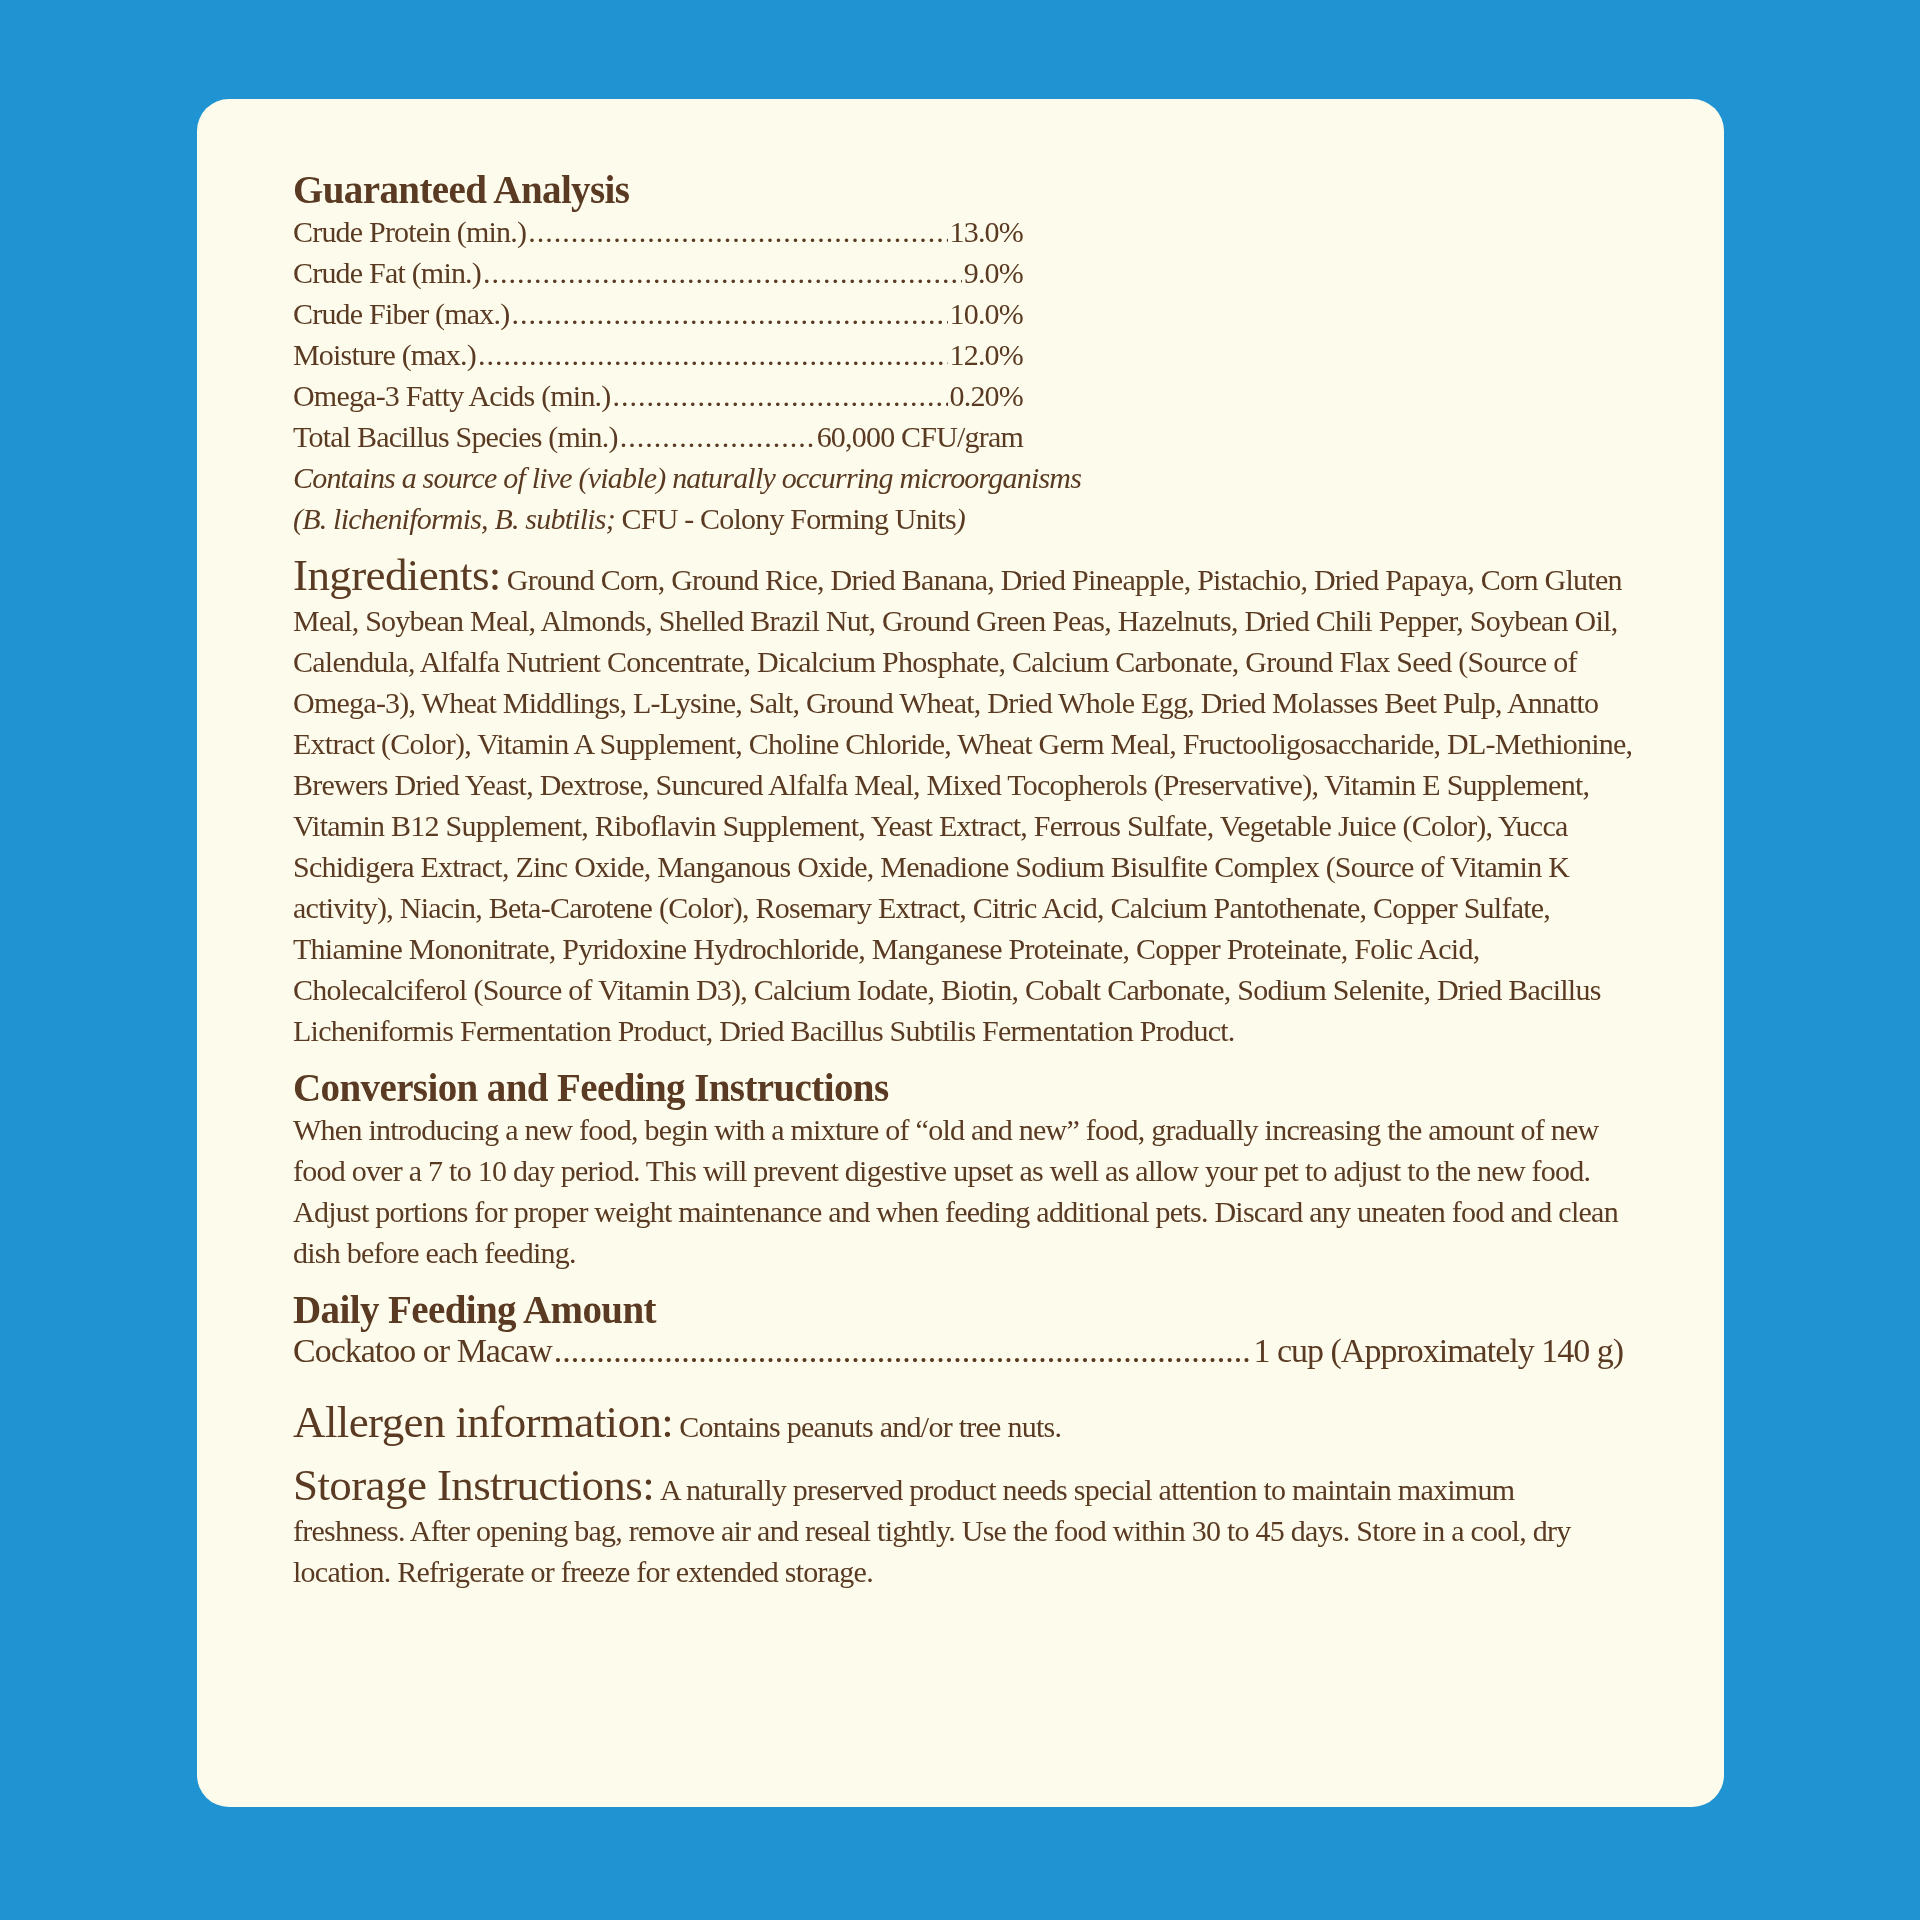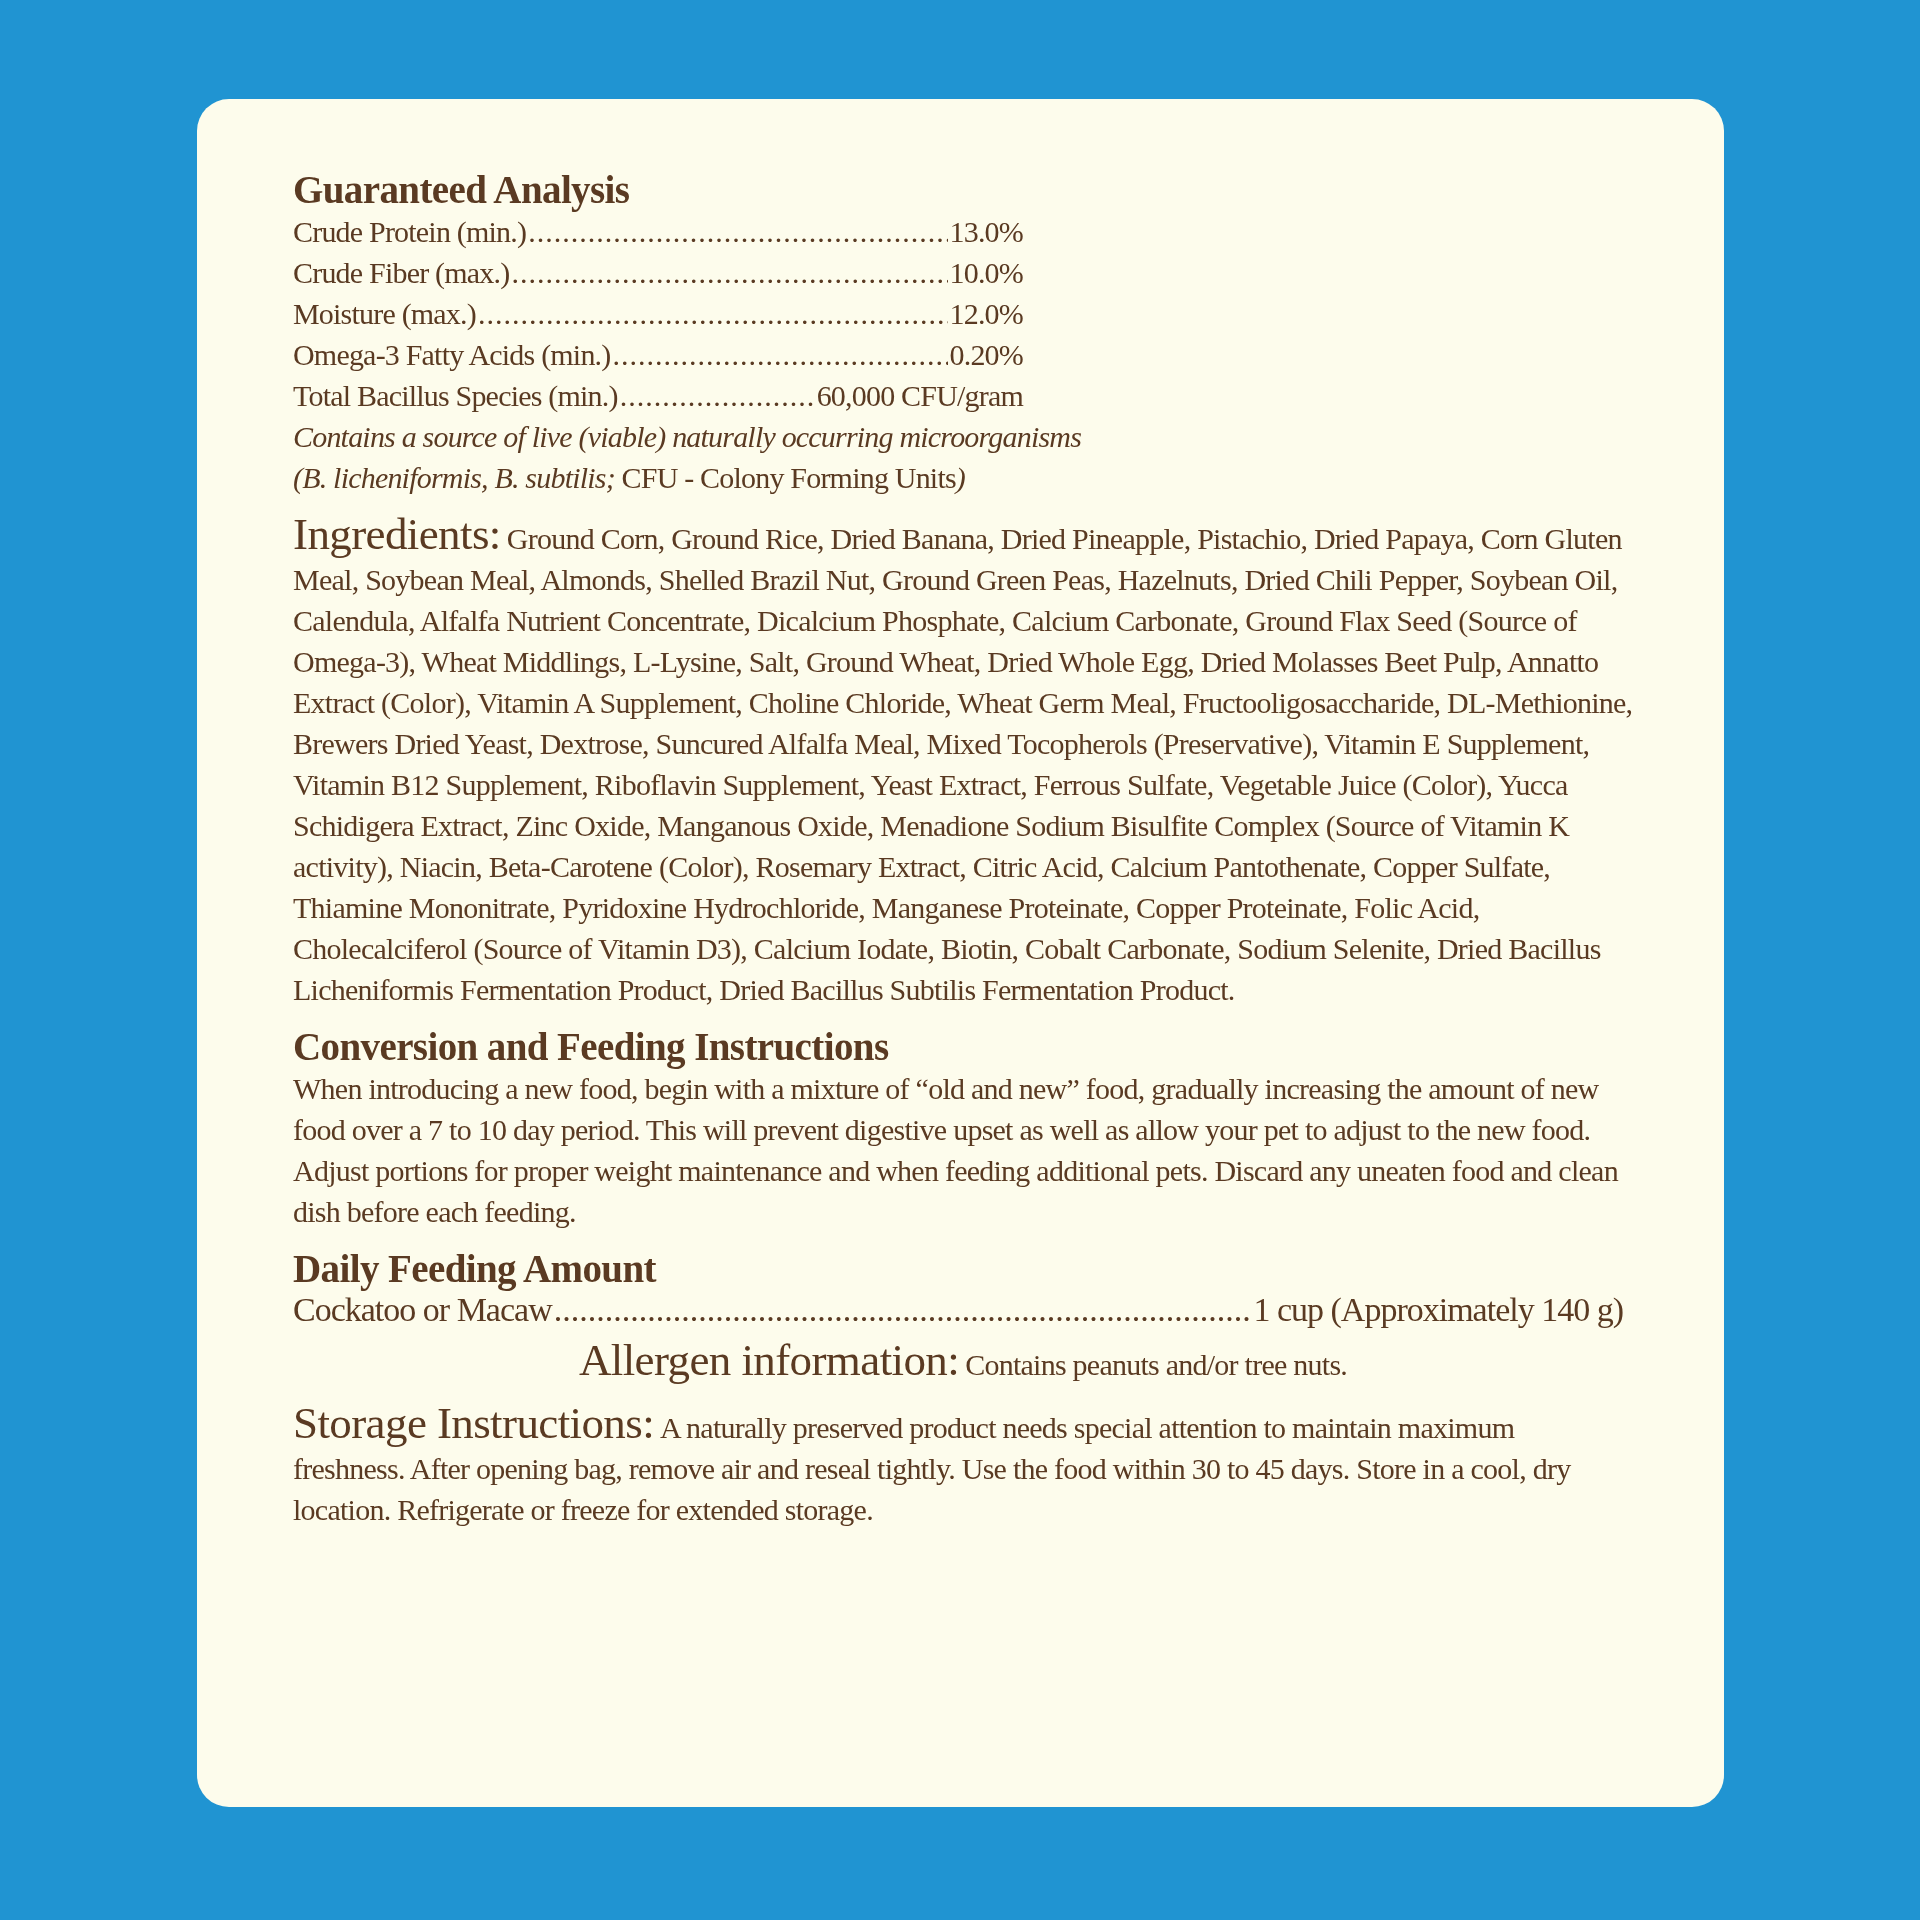--- a/index.html
+++ b/index.html
@@ -89,20 +89,25 @@
 
     <div>
       <div class="h">Guaranteed Analysis</div>
       <div class="ga">
         <div class="row">
           <span class="lbl">Crude Protein (min.)</span>
           <span class="dots"></span>
           <span class="val">13.0%</span>
         </div>
         <div class="row">
+          <span class="lbl">Crude Fat (min.)</span>
+          <span class="dots"></span>
+          <span class="val">9.0%</span>
+        </div>
+        <div class="row">
           <span class="lbl">Crude Fiber (max.)</span>
           <span class="dots"></span>
           <span class="val">10.0%</span>
         </div>
         <div class="row">
           <span class="lbl">Moisture (max.)</span>
           <span class="dots"></span>
           <span class="val">12.0%</span>
         </div>
         <div class="row">
@@ -131,21 +136,21 @@
 
     <div class="section" style="margin-top:16px;">
       <div class="h">Daily Feeding Amount</div>
       <div class="feed-row">
         <span class="lbl">Cockatoo or Macaw</span>
         <span class="dots"></span>
         <span class="val">1 cup (Approximately 140 g)</span>
       </div>
     </div>
 
-    <div class="section para" style="margin-top:10px;text-align:center;">
+    <div class="section para" style="margin-top:31px;">
       <span class="inline-h">Allergen information:</span><span>Contains peanuts and/or tree nuts.</span>
     </div>
 
     <div class="section para" style="margin-top:18px; width:1300px;">
       <span class="inline-h">Storage Instructions:</span><span>A naturally preserved product needs special attention to maintain maximum freshness. After opening bag, remove air and reseal tightly. Use the food within 30 to 45 days. Store in a cool, dry location. Refrigerate or freeze for extended storage.</span>
     </div>
 
   </div>
 </div>
 

